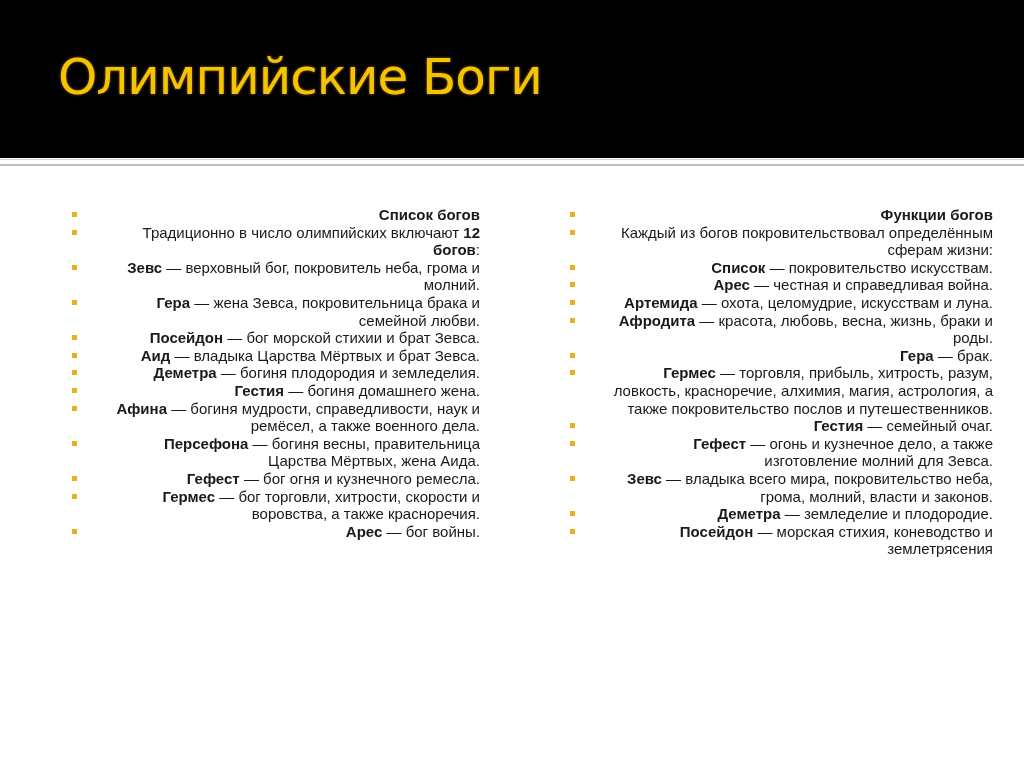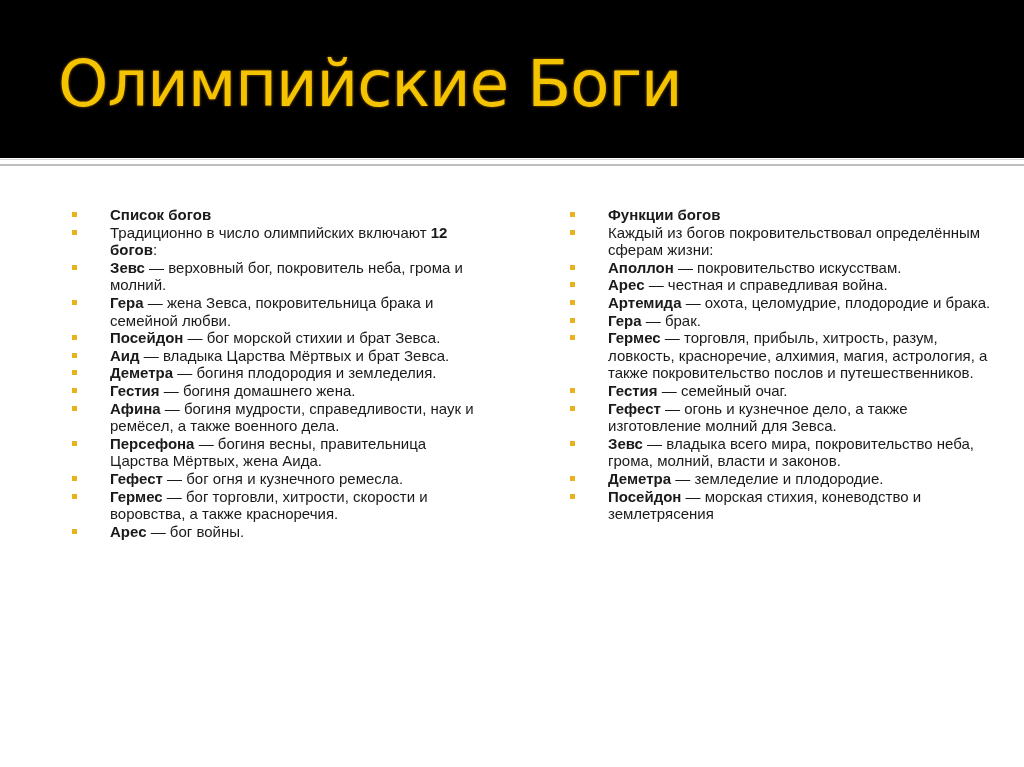--- a/index.html
+++ b/index.html
@@ -21,21 +21,21 @@
       left: 0; top: 0;
       width: 1024px;
       height: 158px;
       background: #000000;
     }
     .title {
       position: absolute;
       left: 58px;
       top: 52px;
       font-family: "DejaVu Sans", sans-serif;
-      font-size: 64px;
+      font-size: 50px;
       font-weight: normal;
       letter-spacing: -1px;
       color: #f5c400;
       text-shadow: 0 0 3px rgba(255, 170, 0, 0.6);
       line-height: 1;
       white-space: nowrap;
     }
     .sep-line-1 {
       position: absolute;
       left: 0; top: 159px;
@@ -48,20 +48,21 @@
       width: 1024px; height: 2px;
       background: #bdbdbd;
     }
     .column {
       position: absolute;
       top: 206px;
       font-family: "Liberation Sans", sans-serif;
       font-size: 15px;
       line-height: 17.6px;
       color: #1a1a1a;
+      text-align: right;
     }
     .col-left { left: 70px; width: 420px; }
     .col-right { left: 568px; width: 430px; }
     .col-right .item-text { width: 385px; }
     .item {
       position: relative;
       padding-left: 40px;
       margin: 0;
     }
     .bullet {
@@ -143,32 +144,33 @@
       <div class="item">
         <span class="bullet"></span>
         <span class="item-text"><b>Функции богов</b><span></span></span>
       </div>
       <div class="item">
         <span class="bullet"></span>
         <span class="item-text"><b></b><span>Каждый из богов покровительствовал определённым сферам жизни:</span></span>
       </div>
       <div class="item">
         <span class="bullet"></span>
-        <span class="item-text"><b>Аполлон</b><span> — покровительство искусствам.</span></span>
+        <span class="item-text"><b>Список</b><span> — покровительство искусствам.</span></span>
       </div>
       <div class="item">
         <span class="bullet"></span>
         <span class="item-text"><b>Арес</b><span> — честная и справедливая война.</span></span>
       </div>
       <div class="item">
         <span class="bullet"></span>
-        <span class="item-text"><b>Артемида</b><span> — охота, целомудрие, плодородие и брака.</span></span>
+        <span class="item-text"><b>Артемида</b><span> — охота, целомудрие, искусствам и луна.</span></span>
       </div>
       <div class="item">
         <span class="bullet"></span>
+        <span class="item-text"><b>Афродита</b><span> — красота, любовь, весна, жизнь, браки и роды.</span></span>
       </div>
       <div class="item">
         <span class="bullet"></span>
         <span class="item-text"><b>Гера</b><span> — брак.</span></span>
       </div>
       <div class="item">
         <span class="bullet"></span>
         <span class="item-text"><b>Гермес</b><span> — торговля, прибыль, хитрость, разум, ловкость, красноречие, алхимия, магия, астрология, а также покровительство послов и путешественников.</span></span>
       </div>
       <div class="item">

